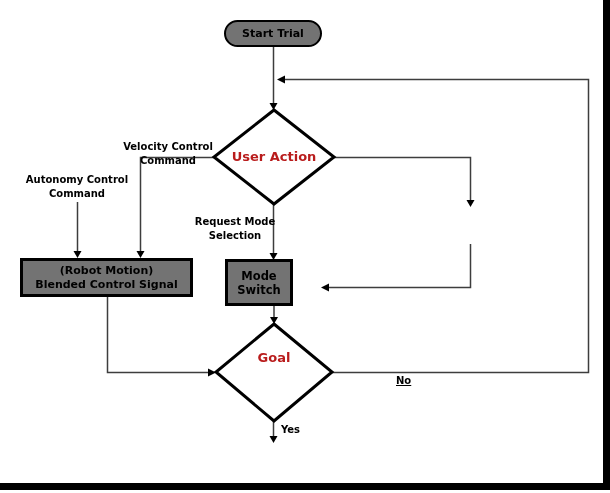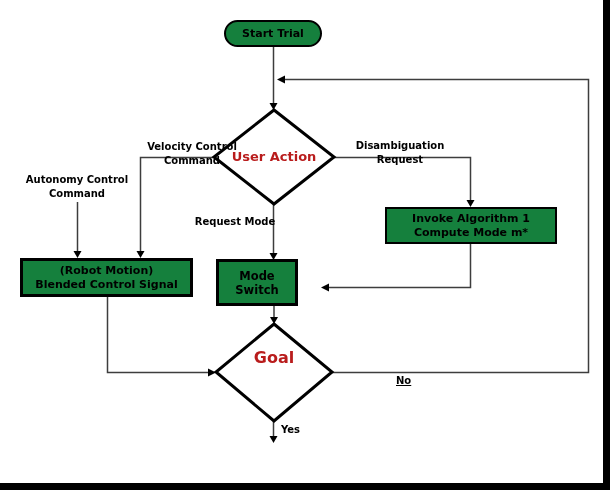--- a/index.html
+++ b/index.html
@@ -2,21 +2,21 @@
 <html><head>
 <meta charset="utf-8">
 <style>
   html, body { margin:0; padding:0; background:#ffffff; }
   .canvas {
     position:relative; width:610px; height:493px; background:#ffffff;
     font-family:"DejaVu Sans", sans-serif; color:#000; overflow:hidden;
   }
   .layer { position:absolute; left:0; top:0; }
   .node {
-    position:absolute; box-sizing:border-box; background:#15803d;
+    position:absolute; box-sizing:border-box; background:#737373;
     display:flex; flex-direction:column; align-items:center; justify-content:center;
     text-align:center; font-weight:bold; color:#000;
   }
   .stadium { border:2.5px solid #000; border-radius:14px; font-size:11px; }
   .rect2 { line-height:14px; font-size:11px; }
   .blended { border:3px solid #000; }
   .invoke  { border:2px solid #000; }
   .modesw  { border:3px solid #000; font-size:11.5px; }
   .diamond-label {
     position:absolute; text-align:center; font-weight:bold; color:#b91c1c;
@@ -83,56 +83,49 @@
       <polygon points="274,324 332,372 274,421 216,372"></polygon>
     </g>
   </svg>
 
   <div class="node stadium" style="left:224px; top:20px; width:98px; height:27px;">
     <span>Start Trial</span>
   </div>
 
   <div class="diamond-label" style="left:214px; top:149px; width:120px; font-size:13px;">User Action</div>
 
-  <div class="node rect2 invoke" style="left:385px; top:207px; width:172px; height:37px;">
-    <span>Invoke Algorithm 1</span>
-    <span>Compute Mode m*</span>
-  </div>
 
   <div class="node rect2 blended" style="left:20px; top:258px; width:173px; height:39px;">
     <span>(Robot Motion)</span>
     <span>Blended Control Signal</span>
   </div>
 
-  <div class="node modesw" style="left:216px; top:259px; width:82px; height:47px;">
+  <div class="node modesw" style="left:225px; top:259px; width:68px; height:47px;">
     <span>Mode Switch</span>
   </div>
 
-  <div class="diamond-label" style="left:214px; top:350px; width:120px; font-size:16px; line-height:15px;">
+  <div class="diamond-label" style="left:214px; top:350px; width:120px; font-size:13px; line-height:15px;">
     <span style="display:block">Goal</span>
   </div>
 
 
-  <div class="edge-label" style="left:118px; top:140px; width:100px;margin-left:24px;">
+  <div class="edge-label" style="left:118px; top:140px; width:100px;">
     <span>Velocity Control</span>
     <span>Command</span>
   </div>
 
   <div class="edge-label" style="left:17px; top:173px; width:120px;">
     <span>Autonomy Control</span>
     <span>Command</span>
   </div>
 
-  <div class="edge-label" style="left:345px; top:139px; width:110px;">
-    <span>Disambiguation</span>
-    <span>Request</span>
-  </div>
 
   <div class="edge-label" style="left:185px; top:215px; width:100px;">
     <span>Request Mode</span>
+    <span>Selection</span>
   </div>
 
   <div class="edge-label" style="left:281px; top:423px;">Yes</div>
 
   <div class="edge-label" style="left:396px; top:374px;text-decoration:underline;">No</div>
 
   <div class="bar" style="left:603px; top:0; width:7px; height:490px;"></div>
   <div class="bar" style="left:0; top:483px; width:610px; height:7px;"></div>
 
 </div>

